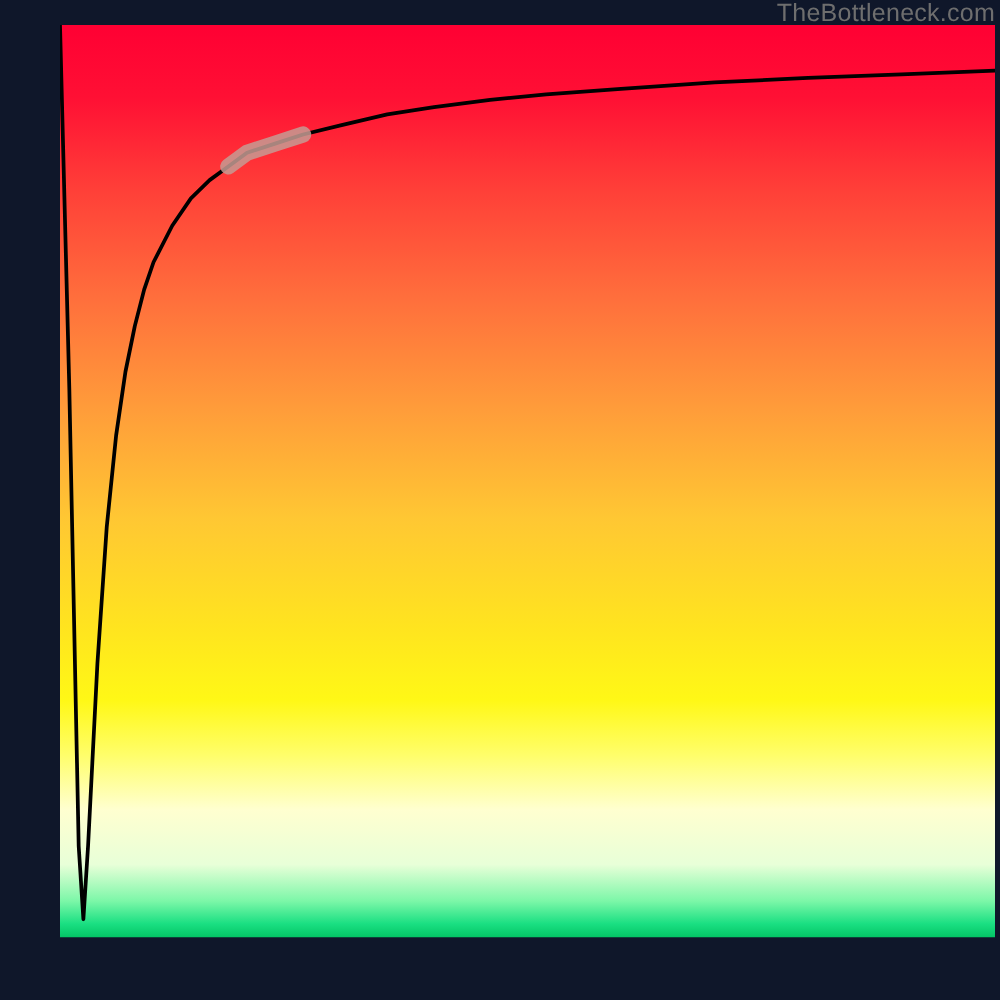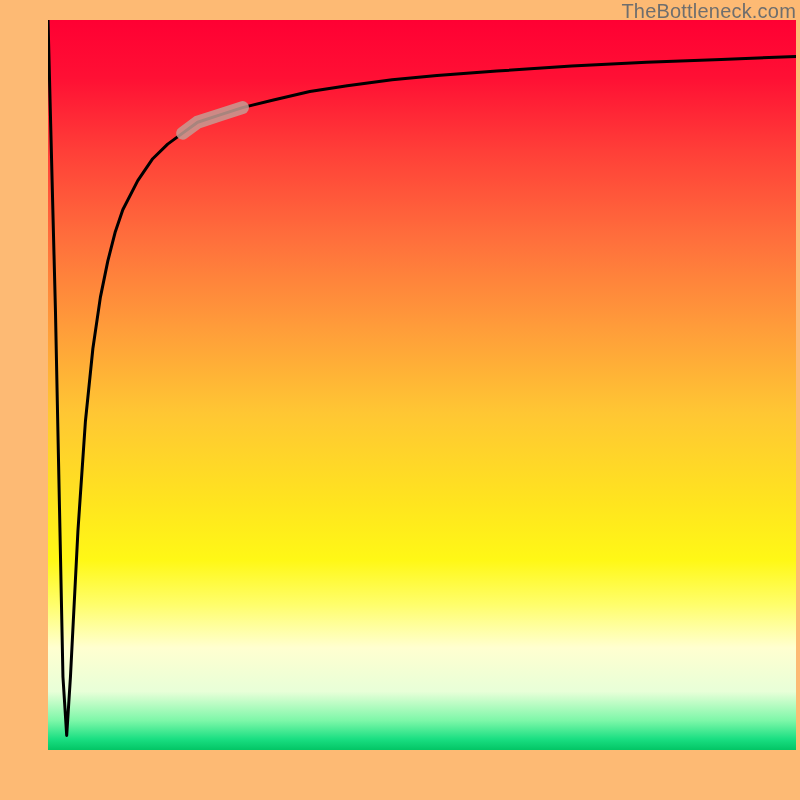--- a/index.html
+++ b/index.html
@@ -8,21 +8,21 @@
     width: 800px;
     height: 800px;
     overflow: hidden;
     background: #000;
     font-family: Arial, Helvetica, sans-serif;
   }
   .frame {
     position: relative;
     width: 800px;
     height: 800px;
-    background: #fdba74;
+    background: #0f172a;
   }
   .plot-area {
     position: absolute;
     left: 48px;
     top: 20px;
     width: 748px;
     height: 730px;
     overflow: hidden;
   }
   .gradient-bg {

